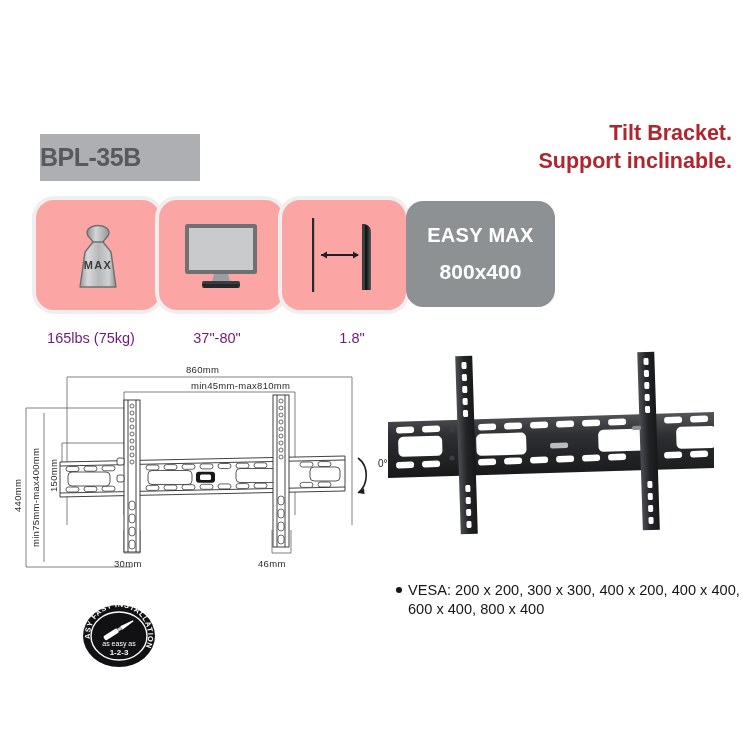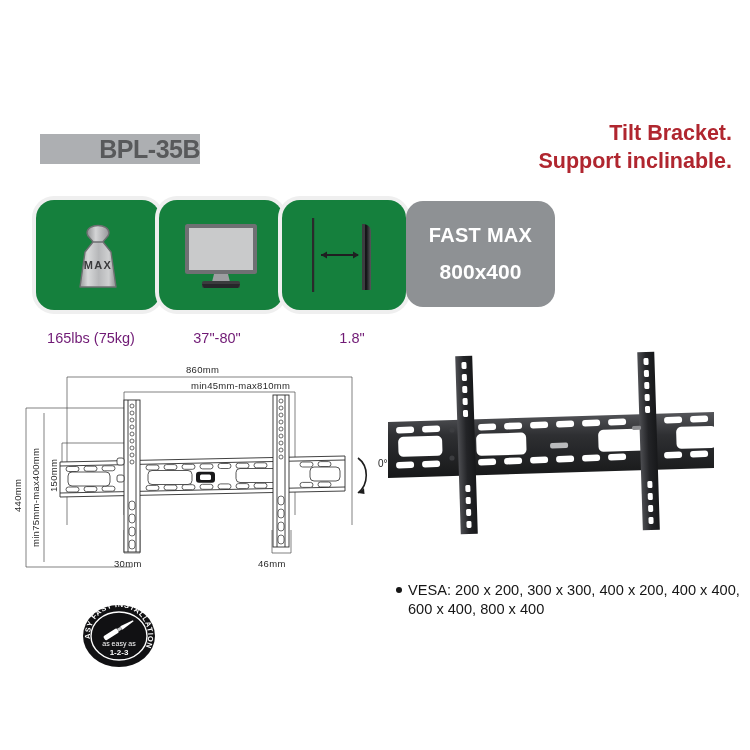--- a/index.html
+++ b/index.html
@@ -15,25 +15,25 @@
     overflow: hidden;
     color: #222;
   }
 
   
   #model-badge {
     position: absolute;
     left: 40px;
     top: 134px;
     width: 160px;
-    height: 30px;
+    height: 47px;
     background: #adafb2;
     display: flex;
     align-items: center;
-    justify-content: flex-end;
+    justify-content: flex-start;
   }
   #model-badge .model-text {
     font-size: 25px;
     font-weight: bold;
     color: #58595b;
     letter-spacing: -0.5px;
   }
 
   
   #headline {
@@ -54,21 +54,21 @@
     top: 200px;
     display: flex;
     align-items: flex-start;
     gap: 9px;
   }
   .feature-cell { width: 114px; }
   .feature-box {
     width: 124px;
     height: 110px;
     border-radius: 18px;
-    background: #15803d;
+    background: #fca5a5;
     box-shadow: 0 0 0 4px #efefef;
     display: flex;
     align-items: center;
     justify-content: center;
     overflow: hidden;
   }
   .feature-caption {
     margin-top: 20px;
     text-align: center;
     font-size: 14.5px;
@@ -248,21 +248,21 @@
         <path d="M61 43 L55 39.6 L55 46.4 Z" fill="#1f1f21"></path>
         <path d="M64 12 C70 12, 73 15, 73 20 L73 78 L64 78 Z" fill="url(#tvgrad)"></path>
         <rect x="64" y="12" width="3" height="66" fill="#3c3d40"></rect>
       </svg>
     </div>
     <div class="feature-caption cap-shift-3">1.8"</div>
   </div>
 </div>
 
 <div id="vesa-badge">
-  <div class="vesa-title">FAST MAX</div>
+  <div class="vesa-title">EASY MAX</div>
   <div class="vesa-value">800x400</div>
 </div>
 
 <div id="tech-drawing">
   <svg width="380" height="245" viewBox="0 0 380 245">
     <g stroke="#4a4a4a" stroke-width="0.7" fill="none">
 
       <line x1="67" y1="22" x2="67" y2="170"></line>
       <line x1="352" y1="22" x2="352" y2="170"></line>
       <line x1="67" y1="22" x2="352" y2="22"></line>

